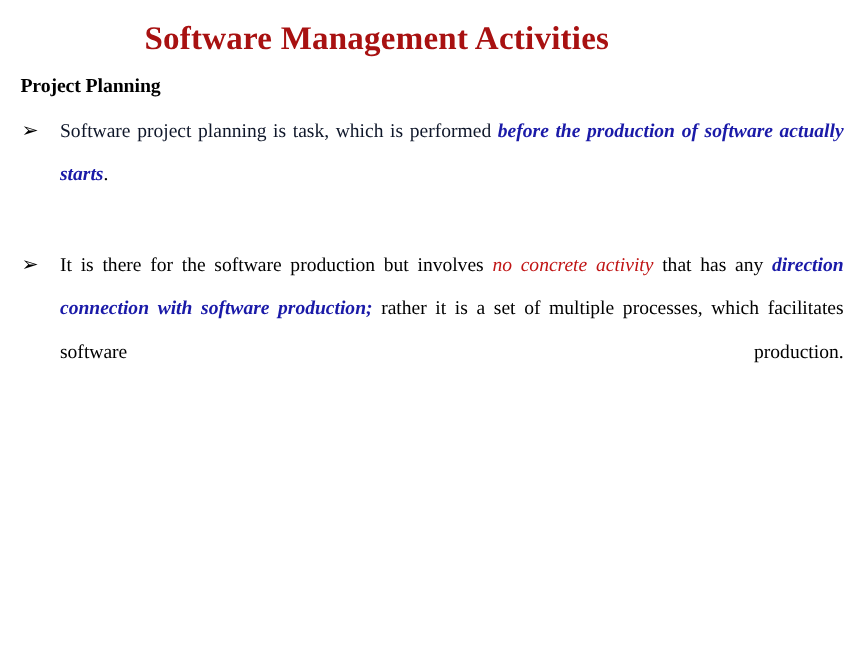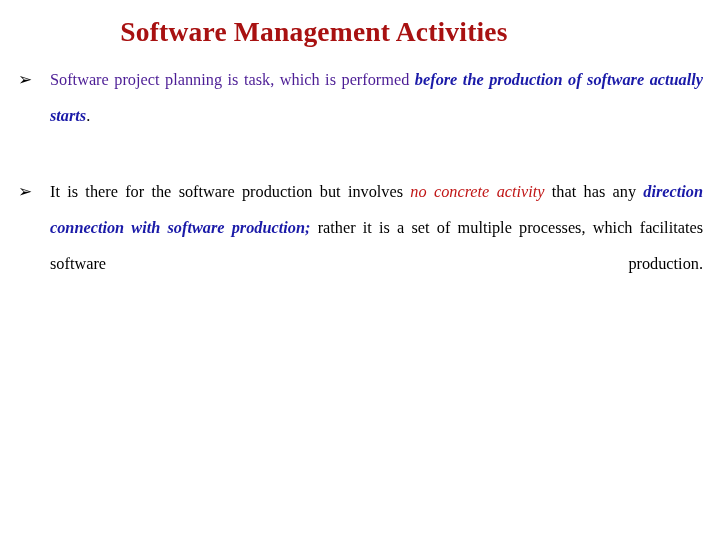--- a/index.html
+++ b/index.html
@@ -113,24 +113,25 @@
 </style>
 </head>
 <body style="background: rgb(255, 255, 255);">
 
 <div class="slide">
 
   <div class="slide-title" style="color: rgb(168, 17, 17);">Software Management Activities</div>
 
   <div class="body-block">
 
+    <div class="section-heading">Project Planning</div>
 
     <div class="bullet">
       <span class="bullet-marker">➢</span>
-      <span class="bullet-text"><span class="plain" style="color: #4c1d95;">Software project planning is task, which is performed </span><span class="em-blue" style="color: rgb(26, 26, 168);">before the production of software actually starts</span><span class="plain" style="color: rgb(0, 0, 0);">.</span></span>
+      <span class="bullet-text"><span class="plain" style="color: #0f172a;">Software project planning is task, which is performed </span><span class="em-blue" style="color: rgb(26, 26, 168);">before the production of software actually starts</span><span class="plain" style="color: rgb(0, 0, 0);">.</span></span>
     </div>
 
     <div class="bullet">
       <span class="bullet-marker">➢</span>
       <span class="bullet-text"><span class="plain" style="color: rgb(0, 0, 0);">It is there for the software production but involves </span><span class="em-red" style="color: rgb(192, 21, 21);">no concrete activity</span><span class="plain" style="color: rgb(0, 0, 0);"> that has any </span><span class="em-blue" style="color: rgb(26, 26, 168);">direction connection with software production;</span><span class="plain" style="color: rgb(0, 0, 0);"> rather it is a set of multiple processes, which facilitates software production.</span></span>
     </div>
 
   </div>
 </div>
 

